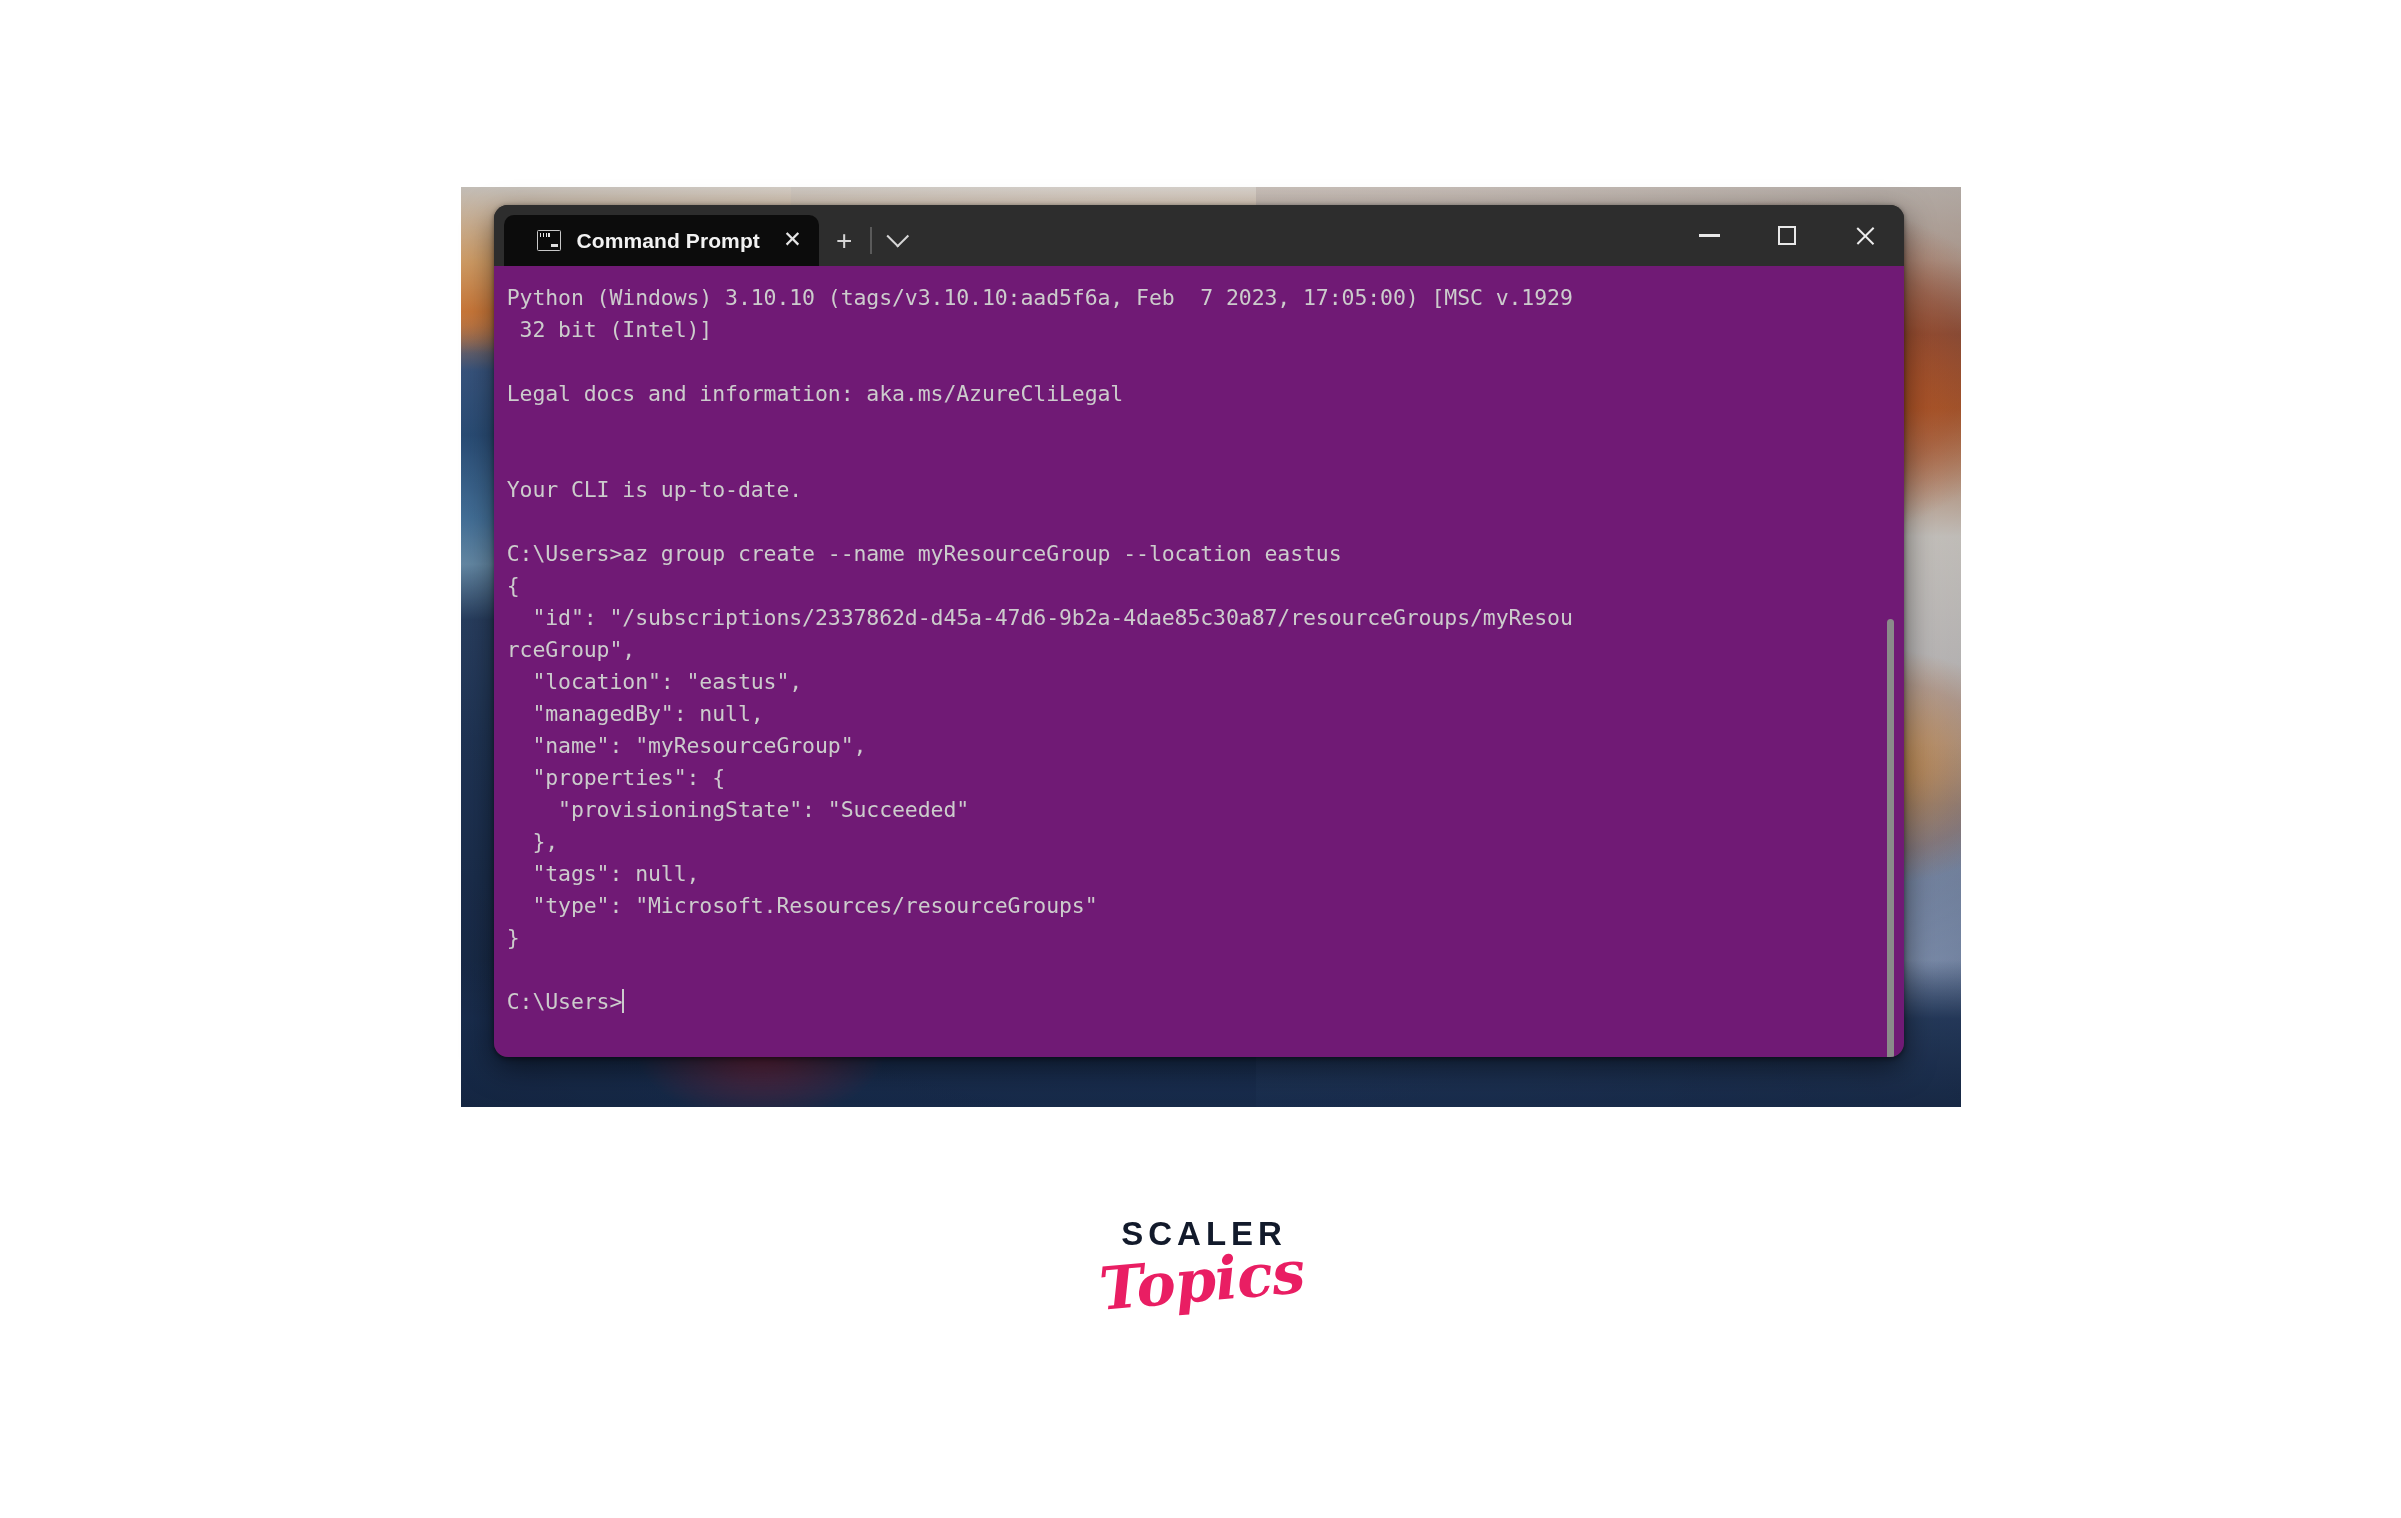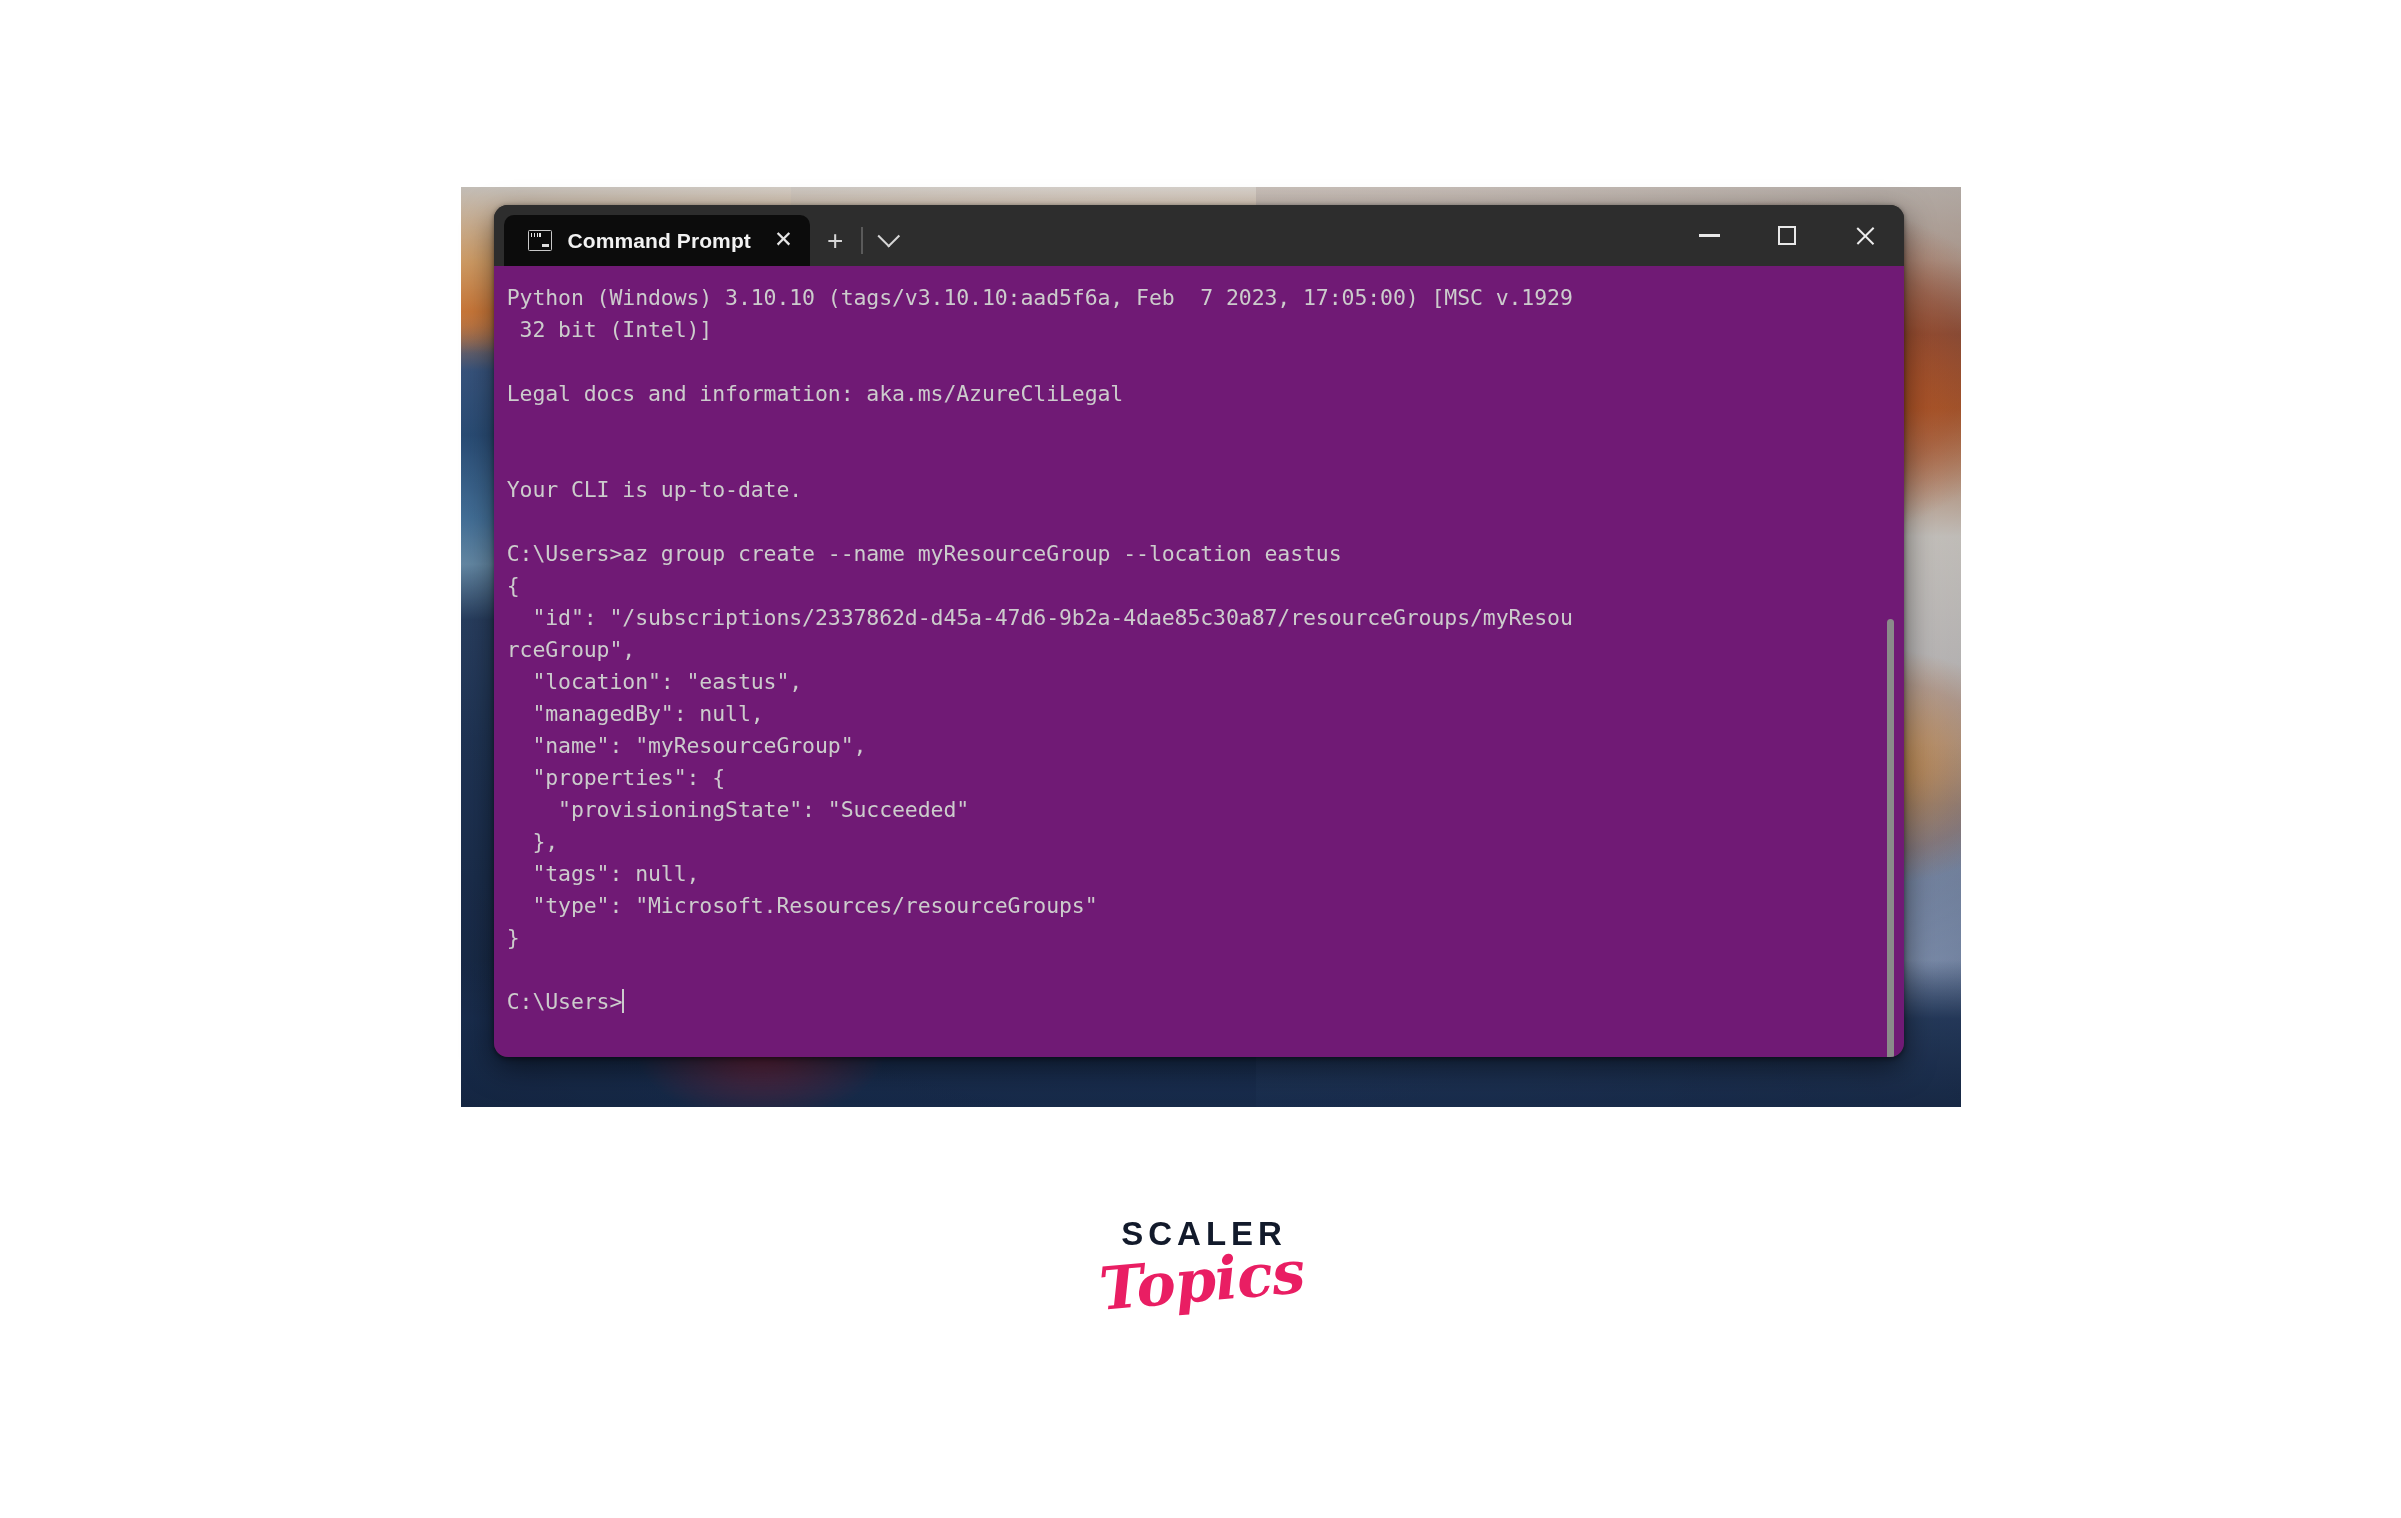--- a/index.html
+++ b/index.html
@@ -106,21 +106,21 @@
     padding-left: 10px;
   }
 
   .tab {
     height: 51px;
     min-width: 254px;
     background: #0c0c0c;
     border-radius: 10px 10px 0 0;
     display: flex;
     align-items: center;
-    padding: 0 10px 0 24px;
+    padding: 0 10px 0 33px;
     gap: 15.5px;
   }
   .cmd-icon {
     width: 24px; height: 21px;
     background: #0b0b0b;
     border: 1.4px solid #c8c8c8;
     border-radius: 1.4px;
     position: relative;
     flex: 0 0 auto;
   }

